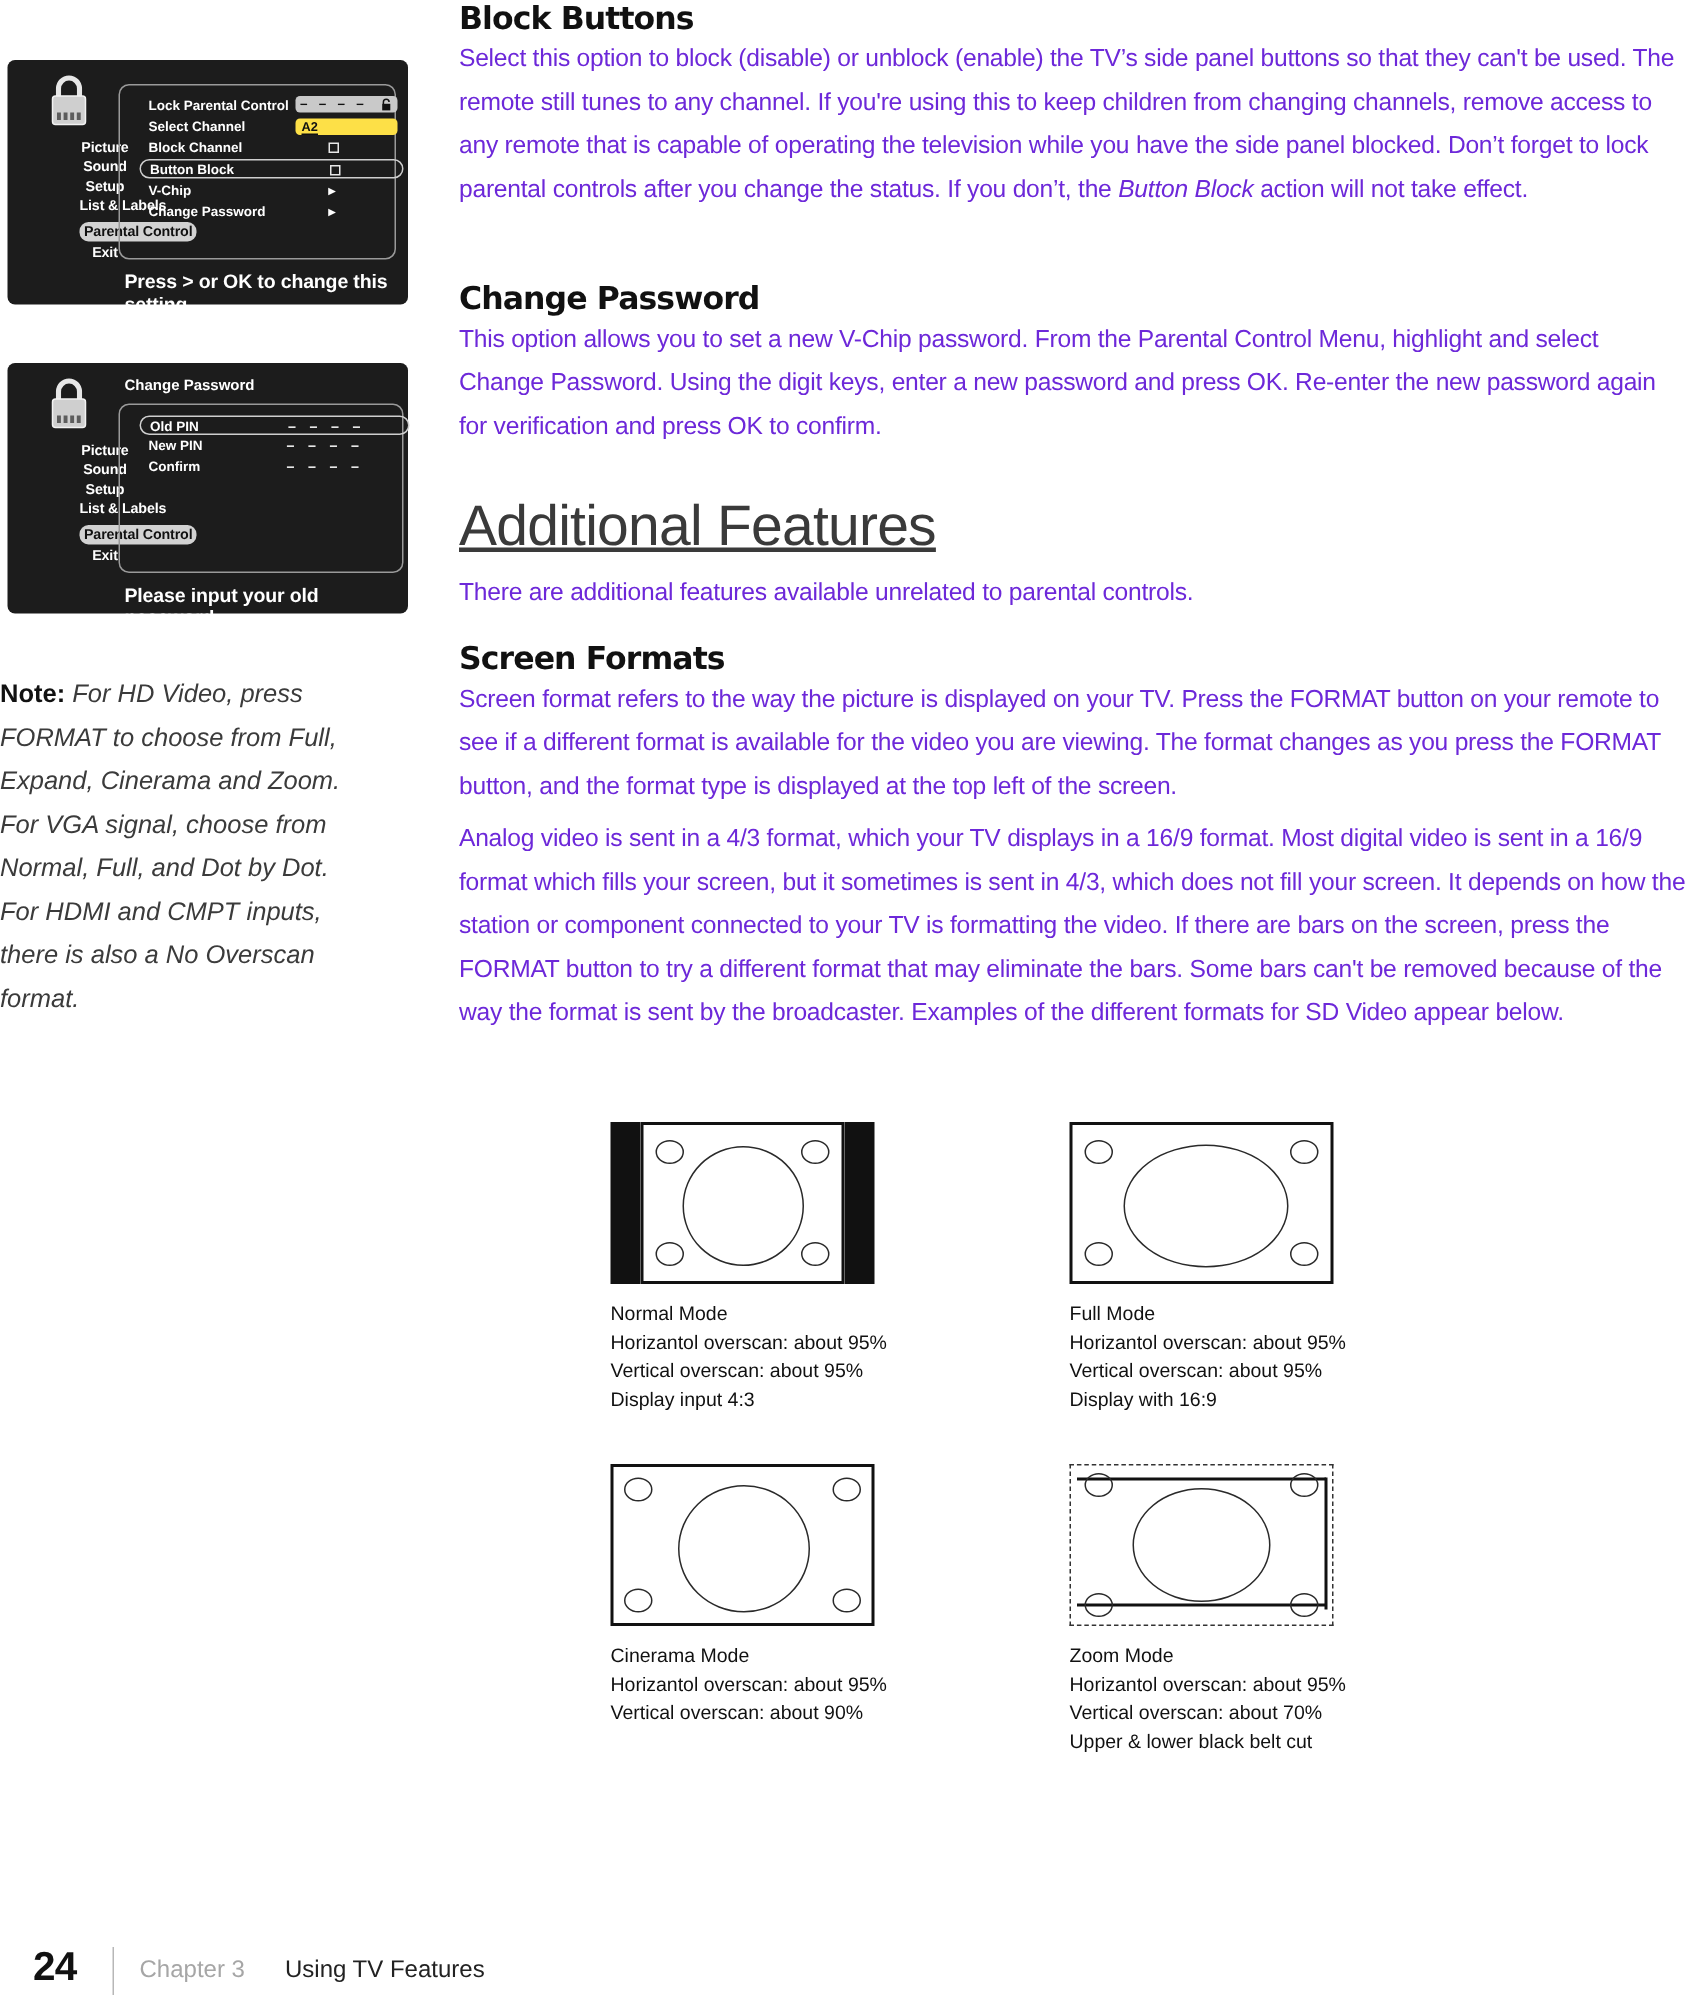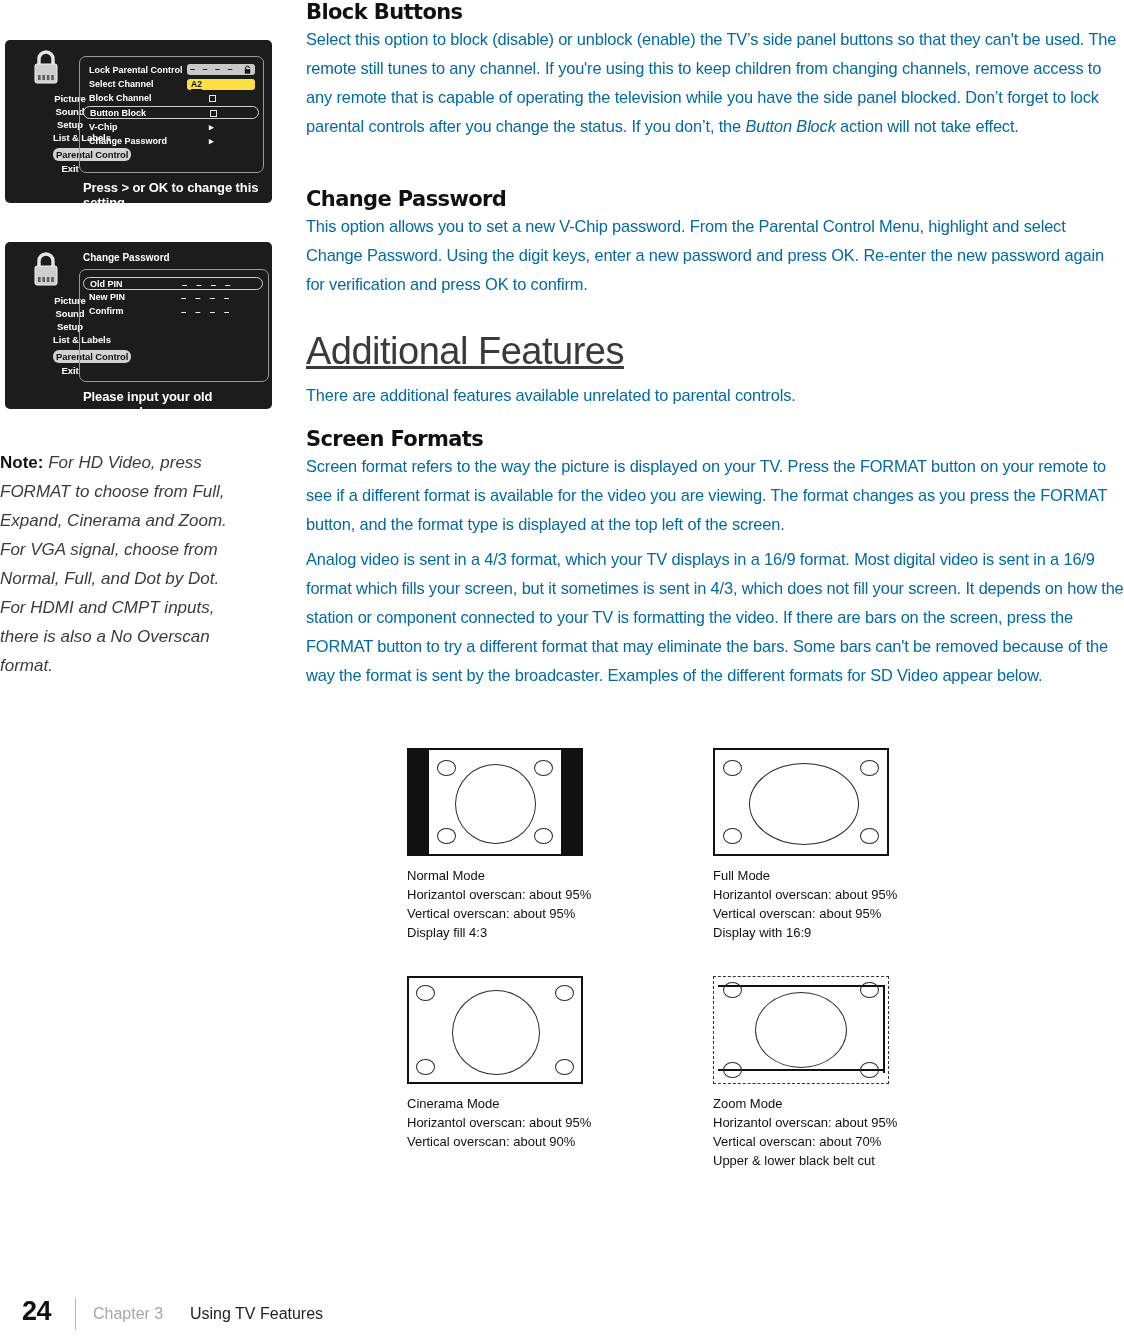--- a/index.html
+++ b/index.html
@@ -87,21 +87,21 @@
     position: absolute;
     left: 78px;
     top: 10px;
     font-size: 10px;
     font-weight: bold;
     color: #fff;
   }
 
   .osd-row {
     position: absolute;
-    left: 3px;
+    left: 13px;
     width: 176px;
     height: 13px;
     font-size: 9px;
     font-weight: bold;
     line-height: 13px;
     color: #fff;
     box-sizing: border-box;
   }
   .osd-2 .osd-row { width: 180px; }
   .osd-row .r-label {
@@ -230,21 +230,21 @@
     font-weight: normal;
     color: #3a3a3a;
     margin: 0;
     padding: 0;
     letter-spacing: -0.5px;
     text-decoration: underline;
   }
   p.body {
     font-size: 16.4px;
     line-height: 29px;
-    color: #0369a1;
+    color: #6d28d9;
     margin: 0;
     padding: 0;
     letter-spacing: -0.15px;
   }
   p.body em { font-style: italic; }
 
   .blk-buttons-head { position: absolute; left: 0px; top: 0px; }
   .blk-buttons-body { position: absolute; left: 0px; top: 25px; width: 818px; }
 
   .chg-pass-head { position: absolute; left: 0px; top: 187px; }
@@ -494,21 +494,21 @@
           <div class="corner-dot" style="left:8px;  top:10px;"></div>
           <div class="corner-dot" style="right:8px; top:10px;"></div>
           <div class="corner-dot" style="left:8px;  bottom:10px;"></div>
           <div class="corner-dot" style="right:8px; bottom:10px;"></div>
         </div>
       </div>
       <div class="fmt-caption">
         <div>Normal Mode</div>
         <div>Horizantol overscan: about 95%</div>
         <div>Vertical overscan: about 95%</div>
-        <div>Display fill 4:3</div>
+        <div>Display input 4:3</div>
       </div>
     </div>
 
     <div class="fmt-cell c01">
       <div class="fmt-box">
         <div class="screen-inner" style="left:0px; top:0px; width:176px; height:108px;">
           <div class="circle-shape" style="left:34px; top:13px; width:110px; height:82px;"></div>
           <div class="corner-dot" style="left:8px;  top:10px;"></div>
           <div class="corner-dot" style="right:8px; top:10px;"></div>
           <div class="corner-dot" style="left:8px;  bottom:10px;"></div>

